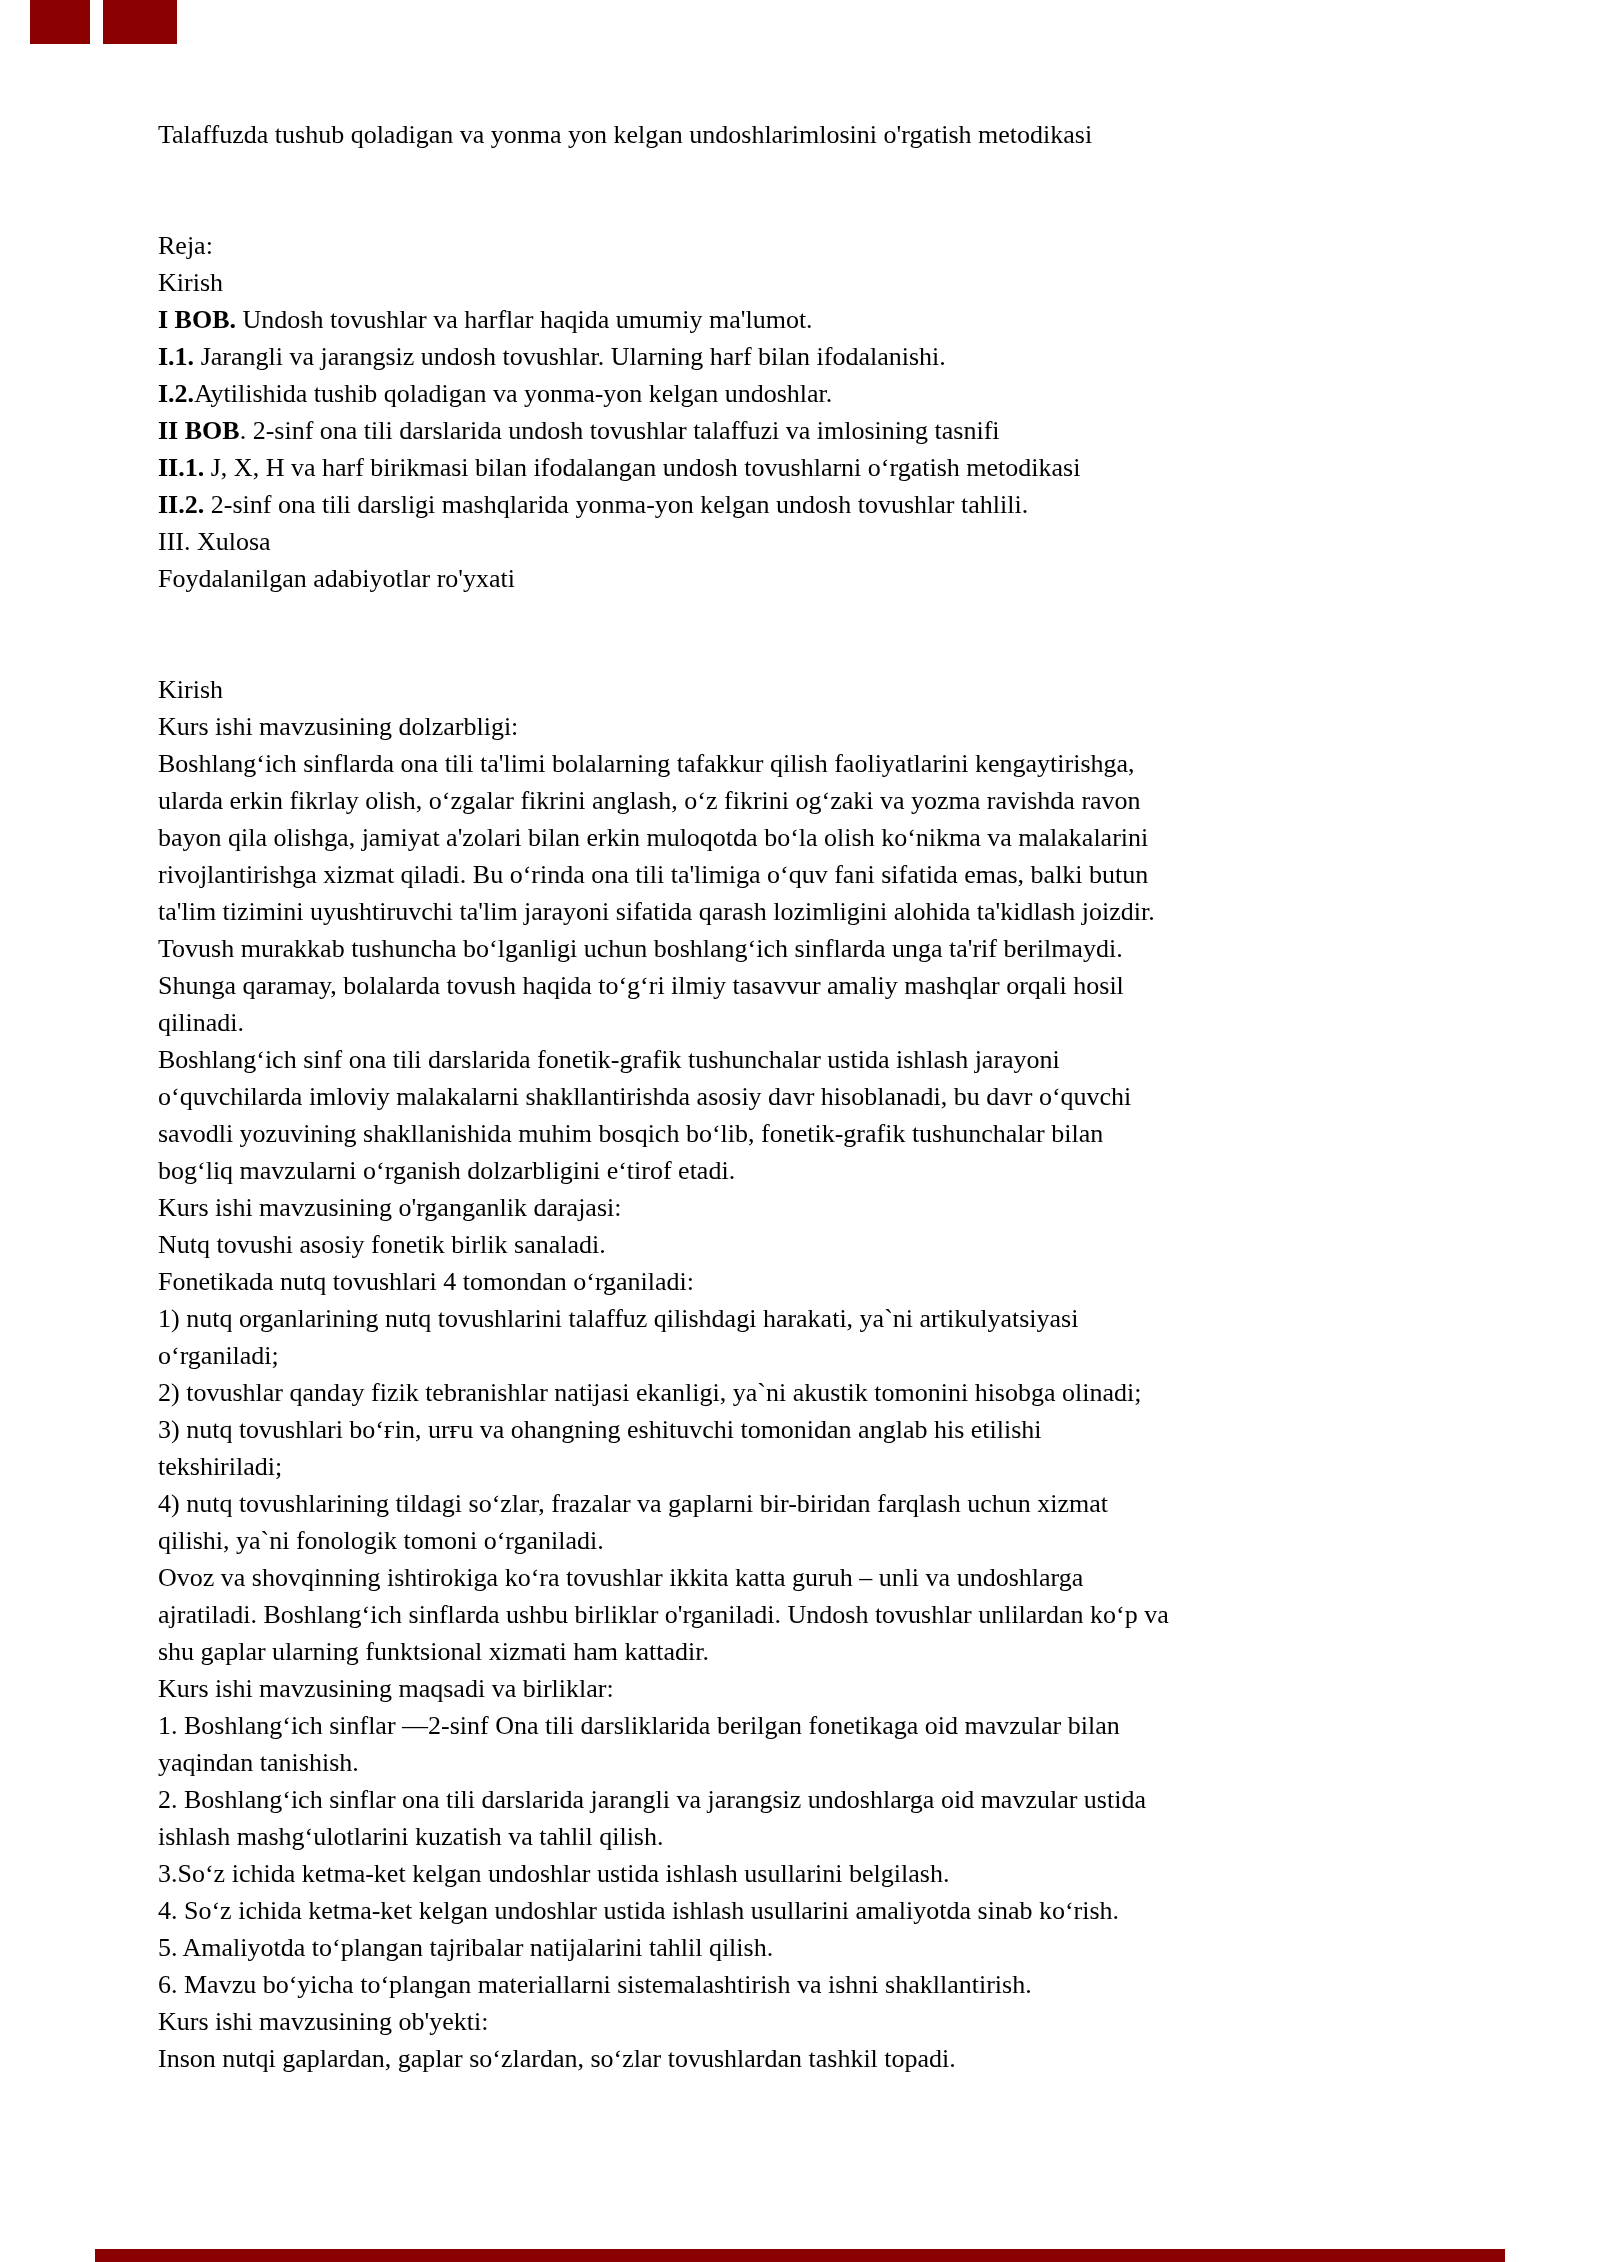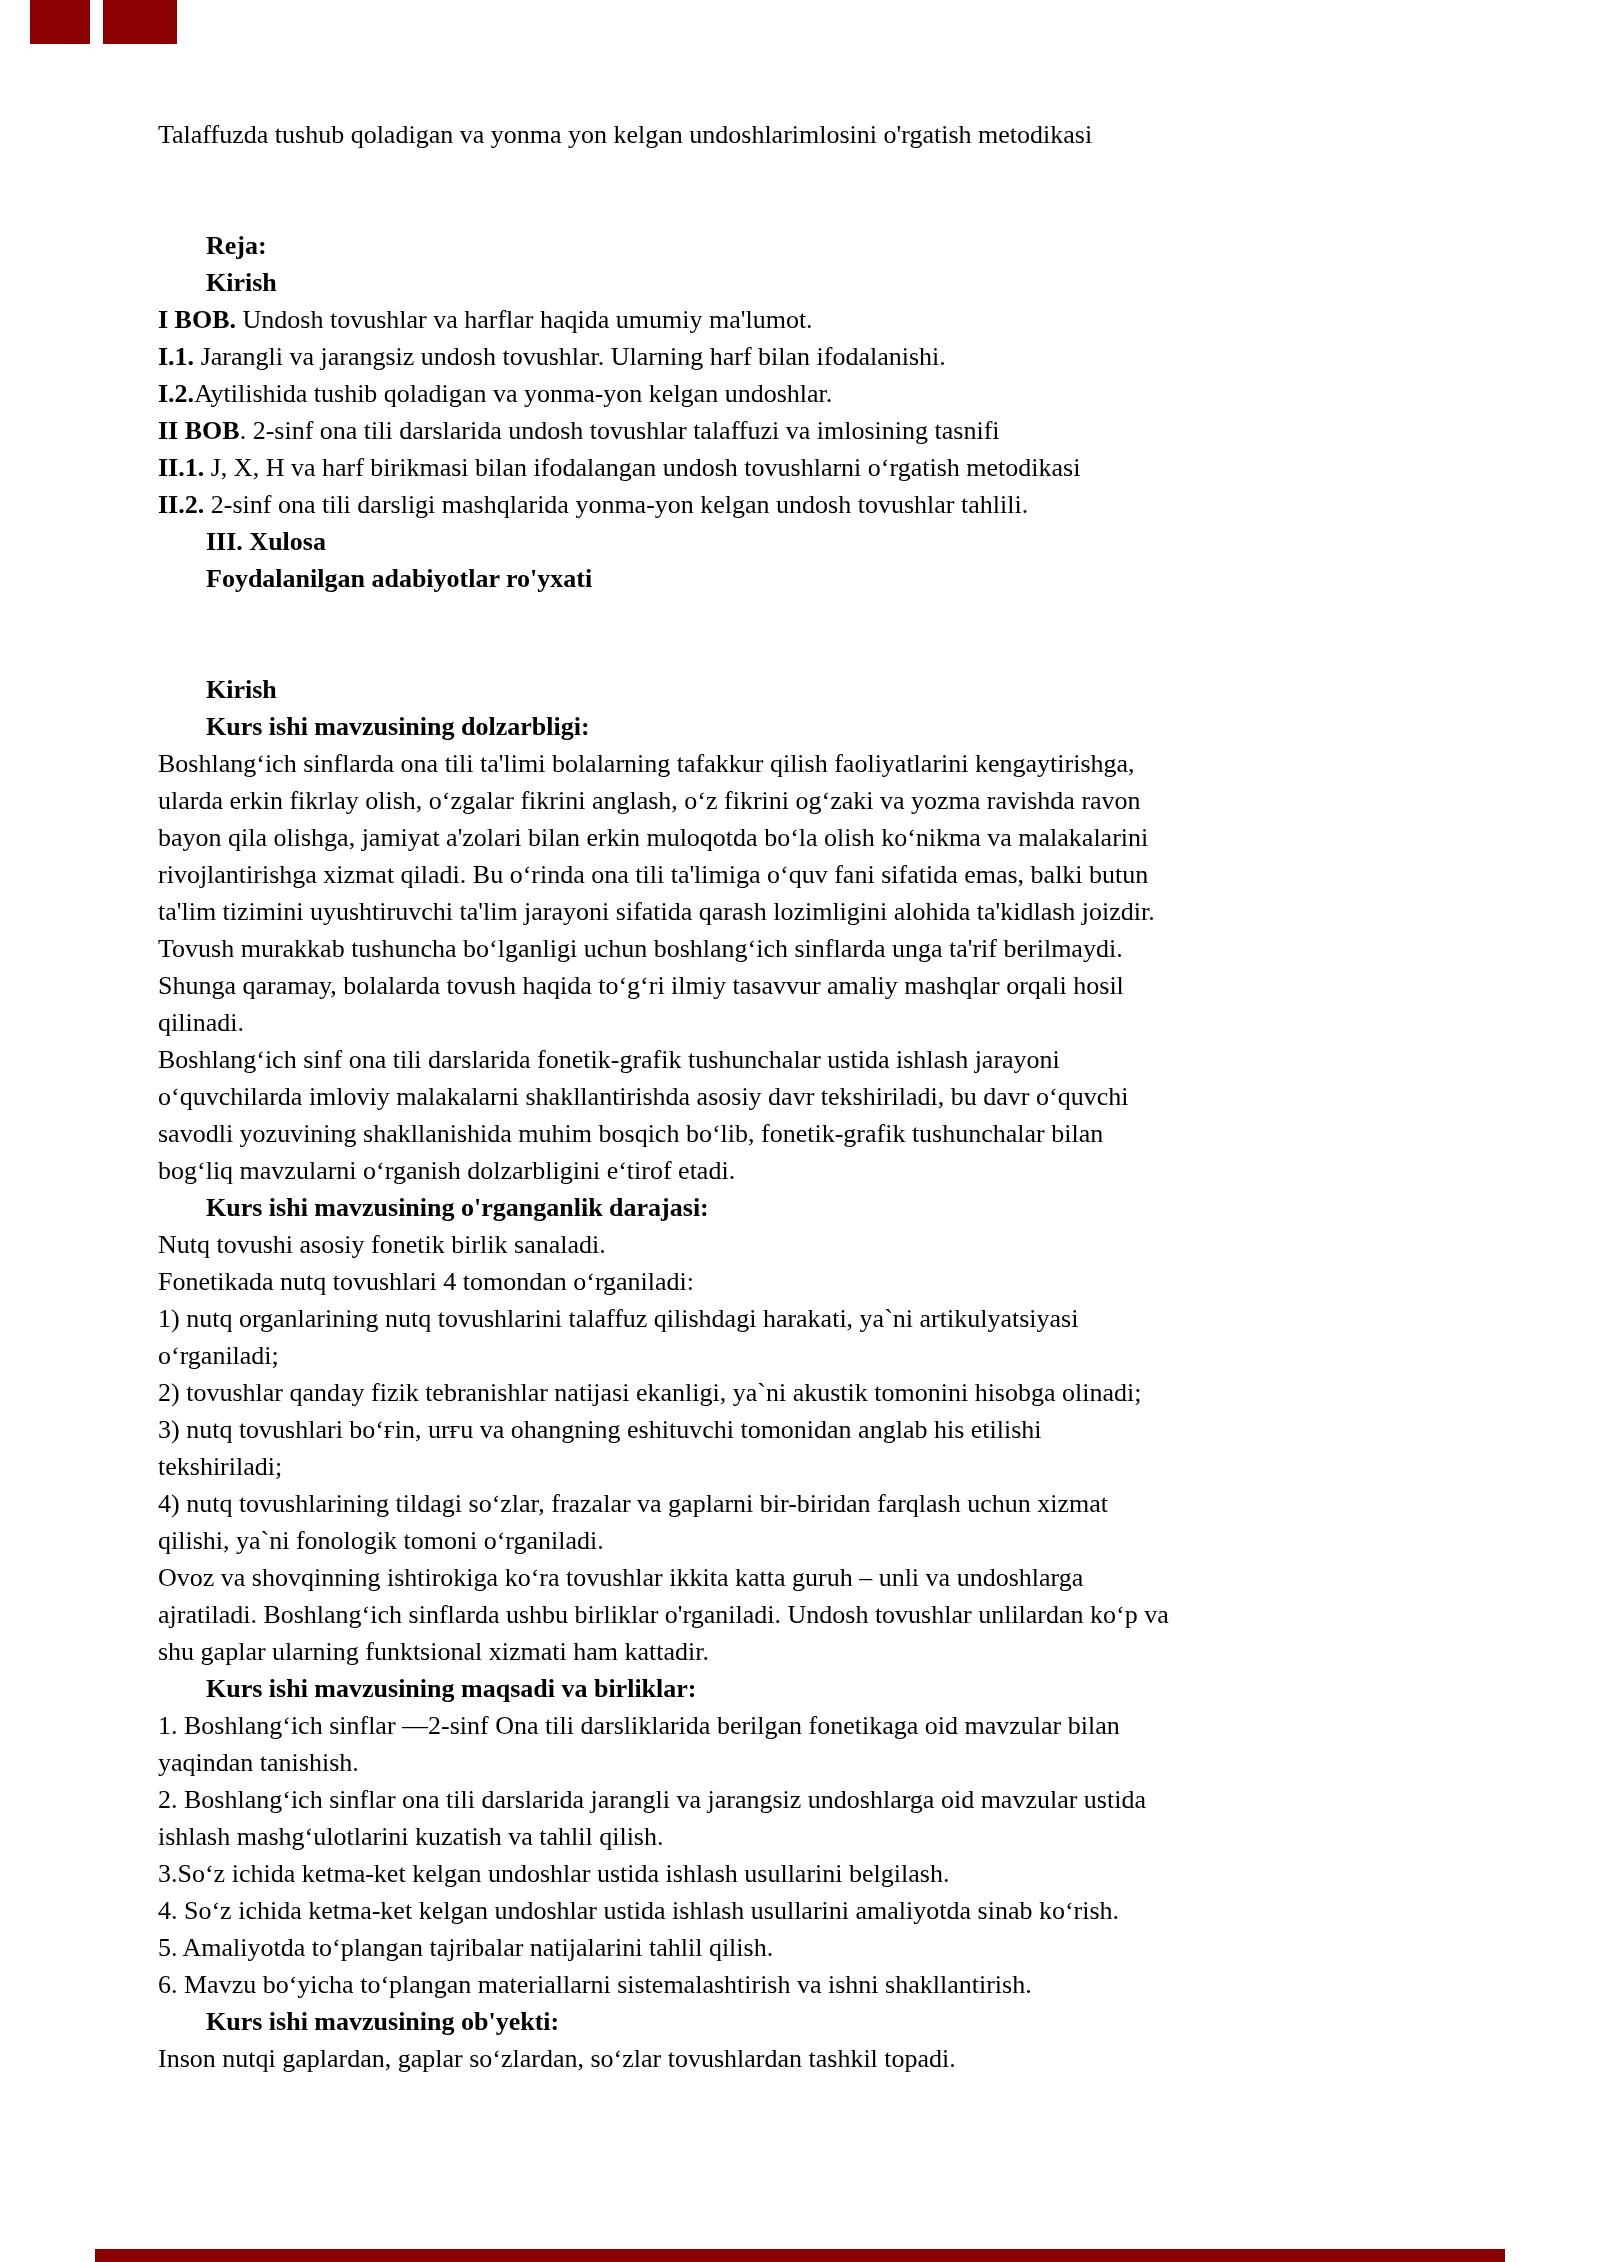--- a/index.html
+++ b/index.html
@@ -17,21 +17,21 @@
     left: 158px;
     top: 116px;
     width: 1360px;
   }
   .line {
     font-size: 26px;
     line-height: 37px;
     white-space: nowrap;
     font-weight: normal;
   }
-  .line.bold { font-weight: bold; margin-left: 48px; }
+  .line.bold { font-weight: normal; }
   .line .lead-bold { font-weight: bold; }
   .redaction {
     position: absolute;
     display: block;
   }
 </style>
 </head>
 <body>
 
 <div class="doc">
@@ -54,21 +54,21 @@
     <div class="line bold"><span>Kurs ishi mavzusining dolzarbligi:</span></div>
     <div class="line normal"><span>Boshlang‘ich sinflarda ona tili ta'limi bolalarning tafakkur qilish faoliyatlarini kengaytirishga,</span></div>
     <div class="line normal"><span>ularda erkin fikrlay olish, o‘zgalar fikrini anglash, o‘z fikrini og‘zaki va yozma ravishda ravon</span></div>
     <div class="line normal"><span>bayon qila olishga, jamiyat a'zolari bilan erkin muloqotda bo‘la olish ko‘nikma va malakalarini</span></div>
     <div class="line normal"><span>rivojlantirishga xizmat qiladi. Bu o‘rinda ona tili ta'limiga o‘quv fani sifatida emas, balki butun</span></div>
     <div class="line normal"><span>ta'lim tizimini uyushtiruvchi ta'lim jarayoni sifatida qarash lozimligini alohida ta'kidlash joizdir.</span></div>
     <div class="line normal"><span>Tovush murakkab tushuncha bo‘lganligi uchun boshlang‘ich sinflarda unga ta'rif berilmaydi.</span></div>
     <div class="line normal"><span>Shunga qaramay, bolalarda tovush haqida to‘g‘ri ilmiy tasavvur amaliy mashqlar orqali hosil</span></div>
     <div class="line normal"><span>qilinadi.</span></div>
     <div class="line normal"><span>Boshlang‘ich sinf ona tili darslarida fonetik-grafik tushunchalar ustida ishlash jarayoni</span></div>
-    <div class="line normal"><span>o‘quvchilarda imloviy malakalarni shakllantirishda asosiy davr tekshiriladi, bu davr o‘quvchi</span></div>
+    <div class="line normal"><span>o‘quvchilarda imloviy malakalarni shakllantirishda asosiy davr hisoblanadi, bu davr o‘quvchi</span></div>
     <div class="line normal"><span>savodli yozuvining shakllanishida muhim bosqich bo‘lib, fonetik-grafik tushunchalar bilan</span></div>
     <div class="line normal"><span>bog‘liq mavzularni o‘rganish dolzarbligini e‘tirof etadi.</span></div>
     <div class="line bold"><span>Kurs ishi mavzusining o'rganganlik darajasi:</span></div>
     <div class="line normal"><span>Nutq tovushi asosiy fonetik birlik sanaladi.</span></div>
     <div class="line normal"><span>Fonetikada nutq tovushlari 4 tomondan o‘rganiladi:</span></div>
     <div class="line normal"><span>1) nutq organlarining nutq tovushlarini talaffuz qilishdagi harakati, ya`ni artikulyatsiyasi</span></div>
     <div class="line normal"><span>o‘rganiladi;</span></div>
     <div class="line normal"><span>2) tovushlar qanday fizik tebranishlar natijasi ekanligi, ya`ni akustik tomonini hisobga olinadi;</span></div>
     <div class="line normal"><span>3) nutq tovushlari bo‘ғin, urғu va ohangning eshituvchi tomonidan anglab his etilishi</span></div>
     <div class="line normal"><span>tekshiriladi;</span></div>

